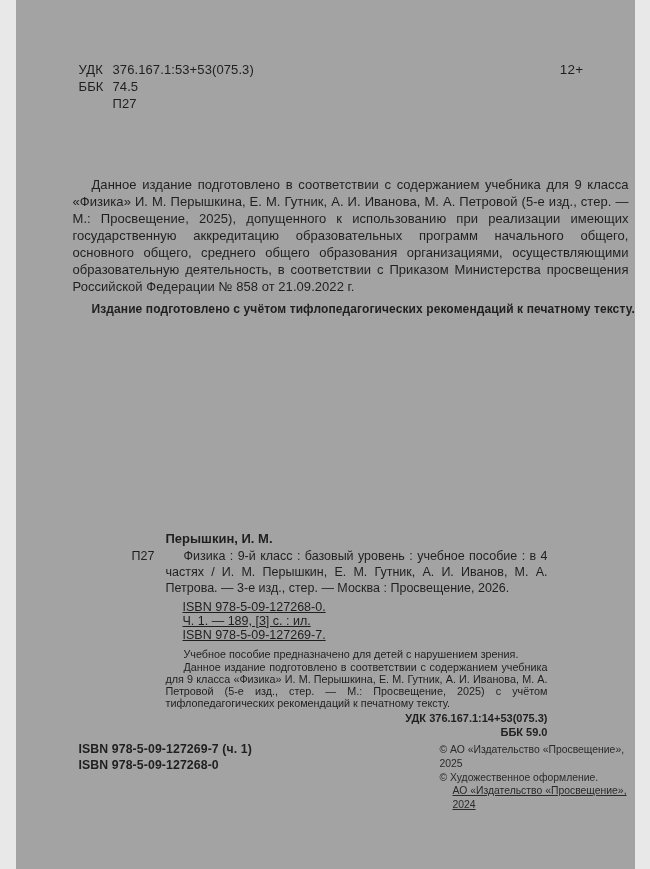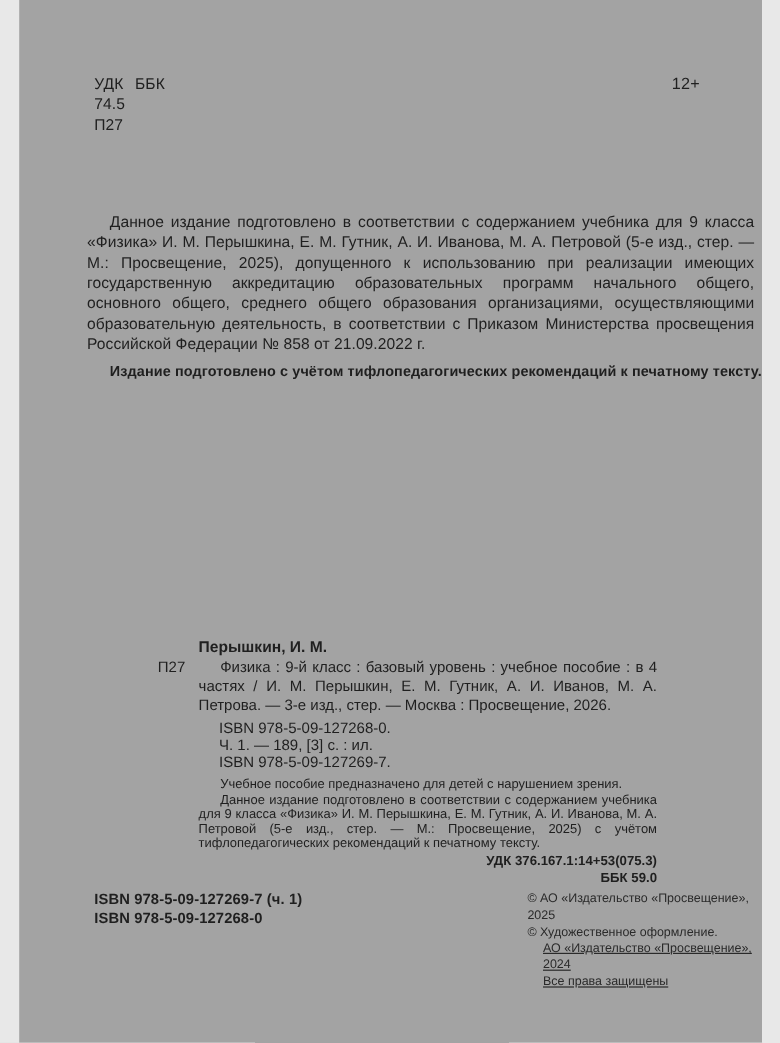--- a/index.html
+++ b/index.html
@@ -92,21 +92,21 @@
     line-height: 16px;
     text-align: justify;
     text-indent: 18px;
   }
   .card-isbn-group {
     margin-top: 4px;
     margin-left: 51px;
     font-size: 12.5px;
     line-height: 14px;
   }
-  .card-isbn-group > div { margin-bottom: 0; }
+  .card-isbn-group > div { margin-bottom: 0; text-decoration: underline; }
   .card-audience {
     margin-top: 6px;
     margin-left: 34px;
     width: 382px;
     font-size: 10.8px;
     line-height: 12px;
     text-indent: 18px;
   }
   .card-conformity {
     margin-top: 1px;
@@ -150,20 +150,21 @@
     text-decoration: underline;
   }
 </style>
 </head>
 <body>
 
 <div class="page">
 
   <div class="top-codes">
     <span>УДК</span>
+    <span>376.167.1:53+53(075.3)</span>
     <span>ББК</span>
     <span>74.5</span>
     <span></span>
     <span>П27</span>
   </div>
 
   <div class="age-rating">12+</div>
 
   <div class="lead-block">
     <div class="lead-paragraph">Данное издание подготовлено в соответствии с содержанием учебника для 9 класса «Физика» И. М. Перышкина, Е. М. Гутник, А. И. Иванова, М. А. Петровой (5-е изд., стер. — М.: Просвещение, 2025), допущенного к использованию при реализации имеющих государственную аккредитацию образовательных программ начального общего, основного общего, среднего общего образования организациями, осуществляющими образовательную деятельность, в соответствии с Приказом Министерства просвещения Российской Федерации № 858 от 21.09.2022 г.</div>
@@ -191,16 +192,15 @@
 
   <div class="bottom-isbns">
     <div>ISBN 978-5-09-127269-7 (ч. 1)</div>
     <div>ISBN 978-5-09-127268-0</div>
   </div>
 
   <div class="bottom-copyright">
     <div>© АО «Издательство «Просвещение», 2025</div>
     <div>© Художественное оформление.</div>
     <div class="cont">АО «Издательство «Просвещение», 2024</div>
-    <div class="cont">Все права защищены</div>
   </div>
 
 </div>
 
 </body></html>

